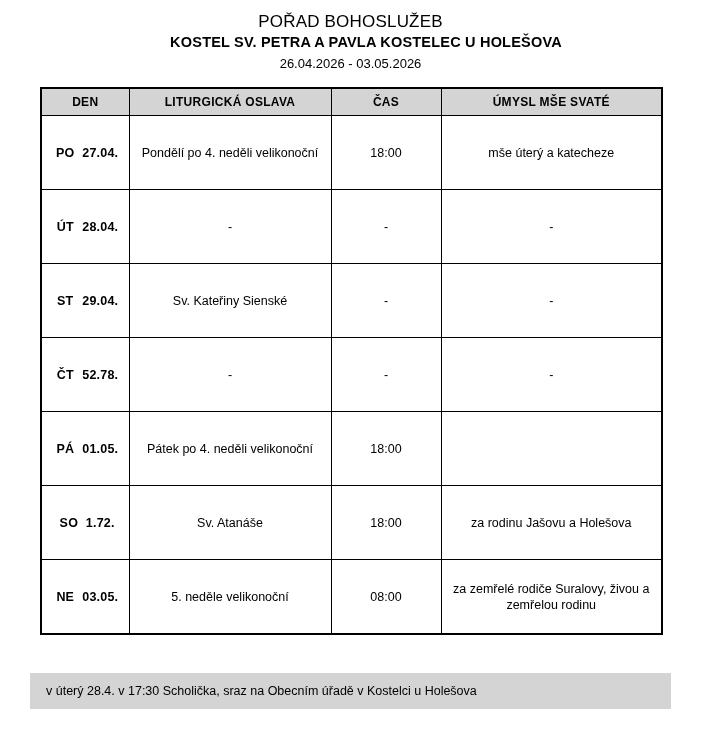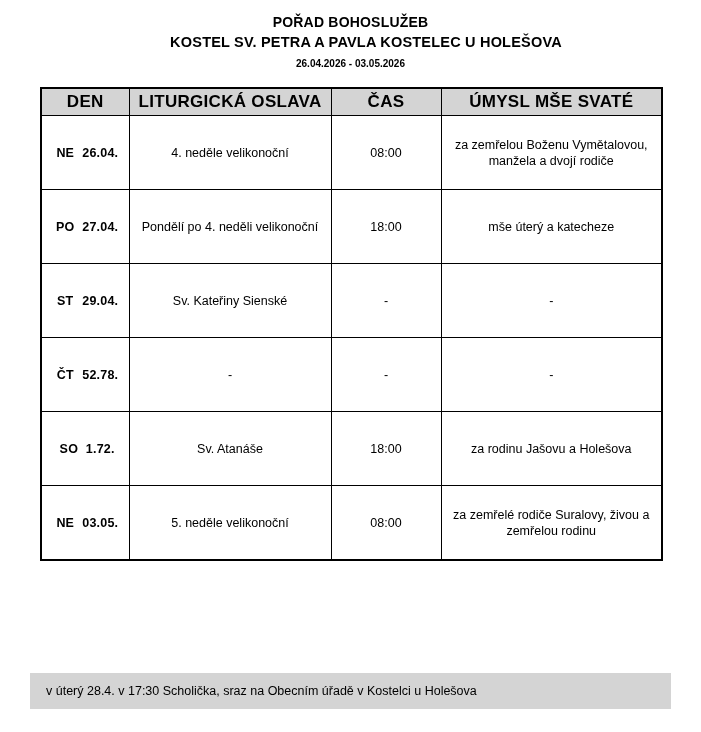--- a/index.html
+++ b/index.html
@@ -13,52 +13,52 @@
     font-family: "Liberation Sans", sans-serif;
     color: #000000;
     position: relative;
     overflow: hidden;
   }
   .header {
     text-align: center;
     padding-top: 12px;
   }
   .title-line1 {
-    font-size: 14px;
-    font-weight: bold;
+    font-size: 17px;
+    font-weight: normal;
     letter-spacing: 0.2px;
     line-height: 20px;
   }
   .title-line2 {
     font-size: 14.5px;
     font-weight: bold;
     letter-spacing: 0.2px;
     line-height: 20px;
     margin-left: 31px;
   }
   .title-dates {
-    font-size: 10px;
-    font-weight: bold;
+    font-size: 13px;
+    font-weight: normal;
     line-height: 20px;
     padding-top: 2px;
   }
   .table-wrap {
     margin: 13px 40px 0 40px;
     width: 621px;
   }
   table.schedule {
     border-collapse: collapse;
     width: 621px;
     table-layout: fixed;
     border: 2px solid #000;
   }
   table.schedule th {
     background: #d4d4d4;
     border: 1px solid #000;
-    font-size: 17px;
+    font-size: 12px;
     font-weight: bold;
     letter-spacing: 0.3px;
     height: 22px;
     padding: 2px 2px;
     text-align: center;
     vertical-align: middle;
   }
   table.schedule td {
     border: 1px solid #000;
     font-size: 12.5px;
@@ -121,42 +121,48 @@
     <thead>
       <tr>
         <th>DEN</th>
         <th>LITURGICKÁ OSLAVA</th>
         <th>ČAS</th>
         <th>ÚMYSL MŠE SVATÉ</th>
       </tr>
     </thead>
     <tbody>
       <tr>
-        <td class="day-cell"><span class="day-abbr">NE</span><span class="day-date">26.04.</span></td>
-        <td>4. neděle velikonoční</td>
-        <td>08:00</td>
-        <td>za zemřelou Boženu Vymětalovou, manžela a dvojí rodiče</td>
-      </tr>
-      <tr>
         <td class="day-cell"><span class="day-abbr">PO</span><span class="day-date">27.04.</span></td>
         <td>Pondělí po 4. neděli velikonoční</td>
         <td>18:00</td>
         <td>mše úterý a katecheze</td>
+      </tr>
+      <tr>
+        <td class="day-cell"><span class="day-abbr">ÚT</span><span class="day-date">28.04.</span></td>
+        <td>-</td>
+        <td>-</td>
+        <td>-</td>
       </tr>
       <tr>
         <td class="day-cell"><span class="day-abbr">ST</span><span class="day-date">29.04.</span></td>
         <td>Sv. Kateřiny Sienské</td>
         <td>-</td>
         <td>-</td>
       </tr>
       <tr>
         <td class="day-cell"><span class="day-abbr">ČT</span><span class="day-date">52.78.</span></td>
         <td>-</td>
         <td>-</td>
         <td>-</td>
+      </tr>
+      <tr>
+        <td class="day-cell"><span class="day-abbr">PÁ</span><span class="day-date">01.05.</span></td>
+        <td>Pátek po 4. neděli velikonoční</td>
+        <td>18:00</td>
+        <td></td>
       </tr>
       <tr>
         <td class="day-cell"><span class="day-abbr">SO</span><span class="day-date">1.72.</span></td>
         <td>Sv. Atanáše</td>
         <td>18:00</td>
         <td>za rodinu Jašovu a Holešova</td>
       </tr>
       <tr>
         <td class="day-cell"><span class="day-abbr">NE</span><span class="day-date">03.05.</span></td>
         <td>5. neděle velikonoční</td>

